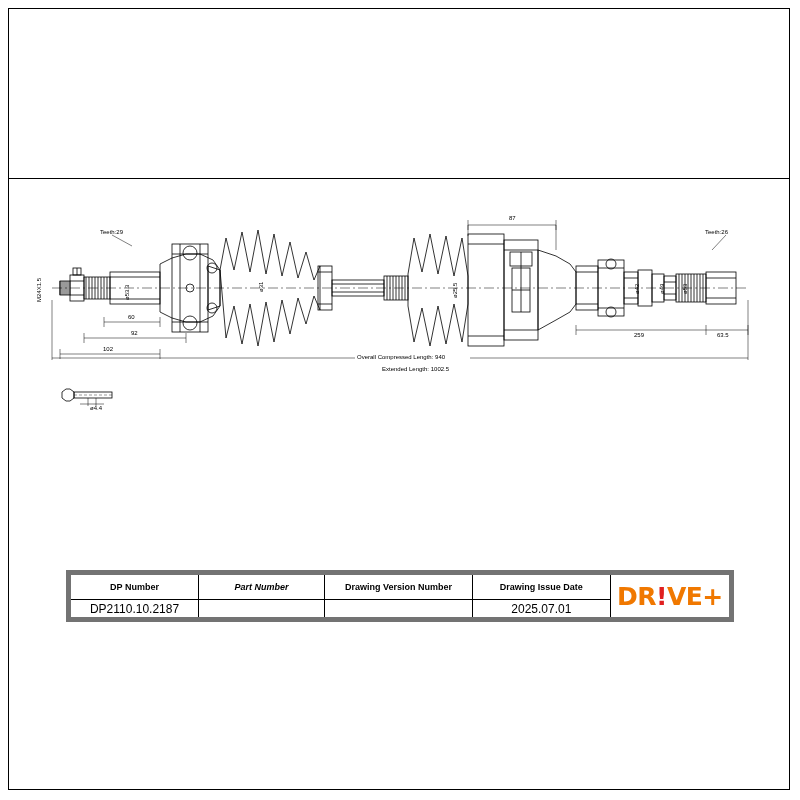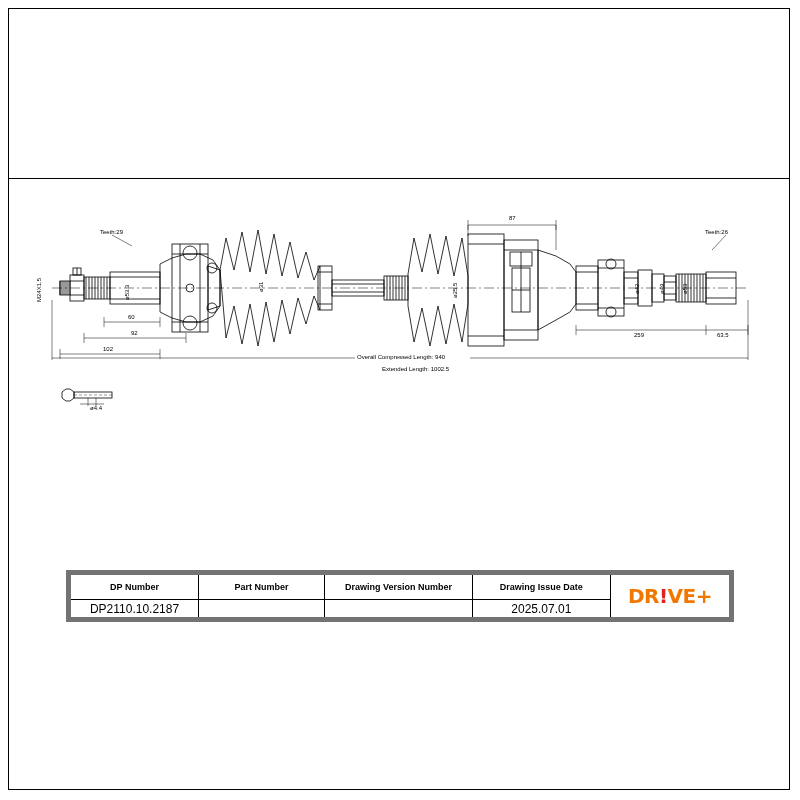--- a/index.html
+++ b/index.html
@@ -88,34 +88,34 @@
   }
   .tb-val {
     flex: 1;
     display: flex;
     align-items: center;
     justify-content: center;
     font-size: 12px;
     box-sizing: border-box;
   }
   .c1 { width: 130px; }
-  .c2 { width: 128px; }
+  .c2 { width: 128px; font-style: italic; }
   .c3 { width: 150px; }
   .c4 { width: 140px; justify-content: flex-end; }
   .c5 { width: 120px; }
   .logo-cell {
     flex: 1;
     display: flex;
     align-items: center;
     justify-content: center;
   }
   .logo {
     font-family: "DejaVu Sans", sans-serif;
     font-weight: bold;
-    font-size: 20px;
+    font-size: 25px;
     letter-spacing: -0.5px;
     color: #f07800;
     line-height: 1;
     display: flex;
     align-items: center;
   }
   .logo .dot { color: #e02020; }
   .logo .plus { color: #f07800; }
 </style>
 </head>

